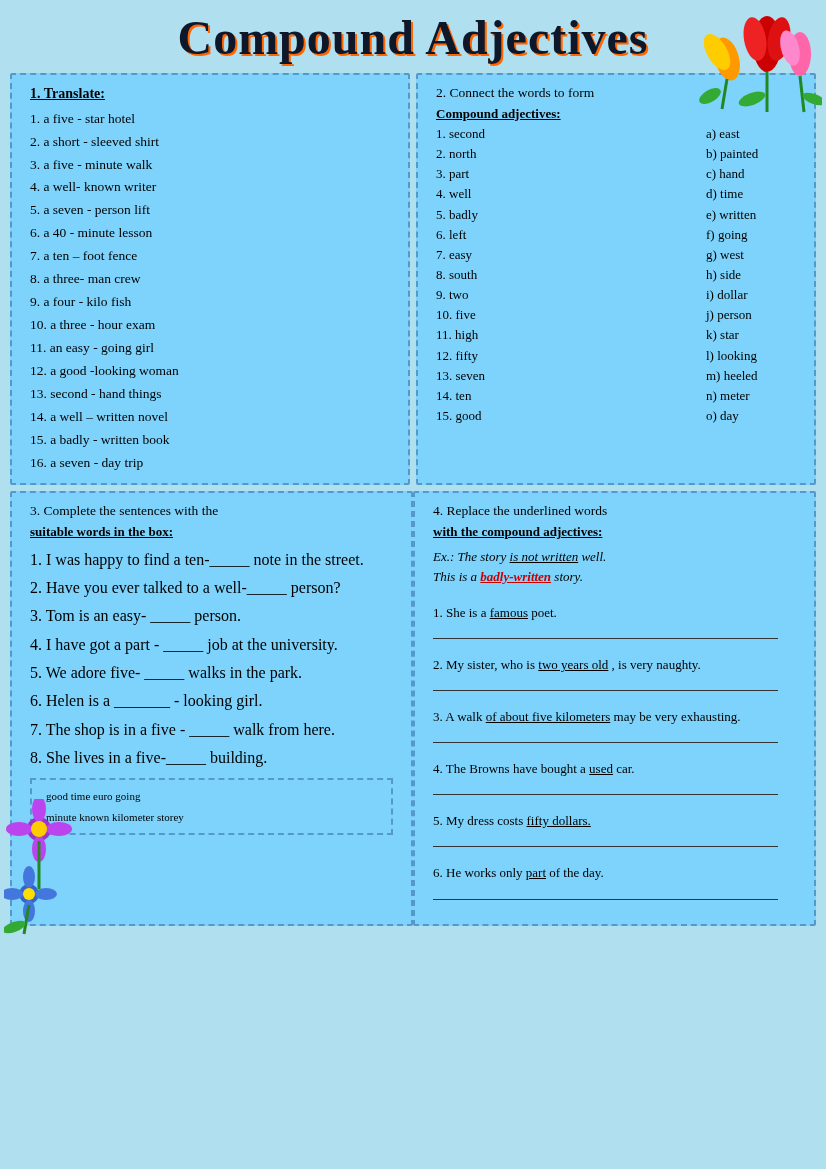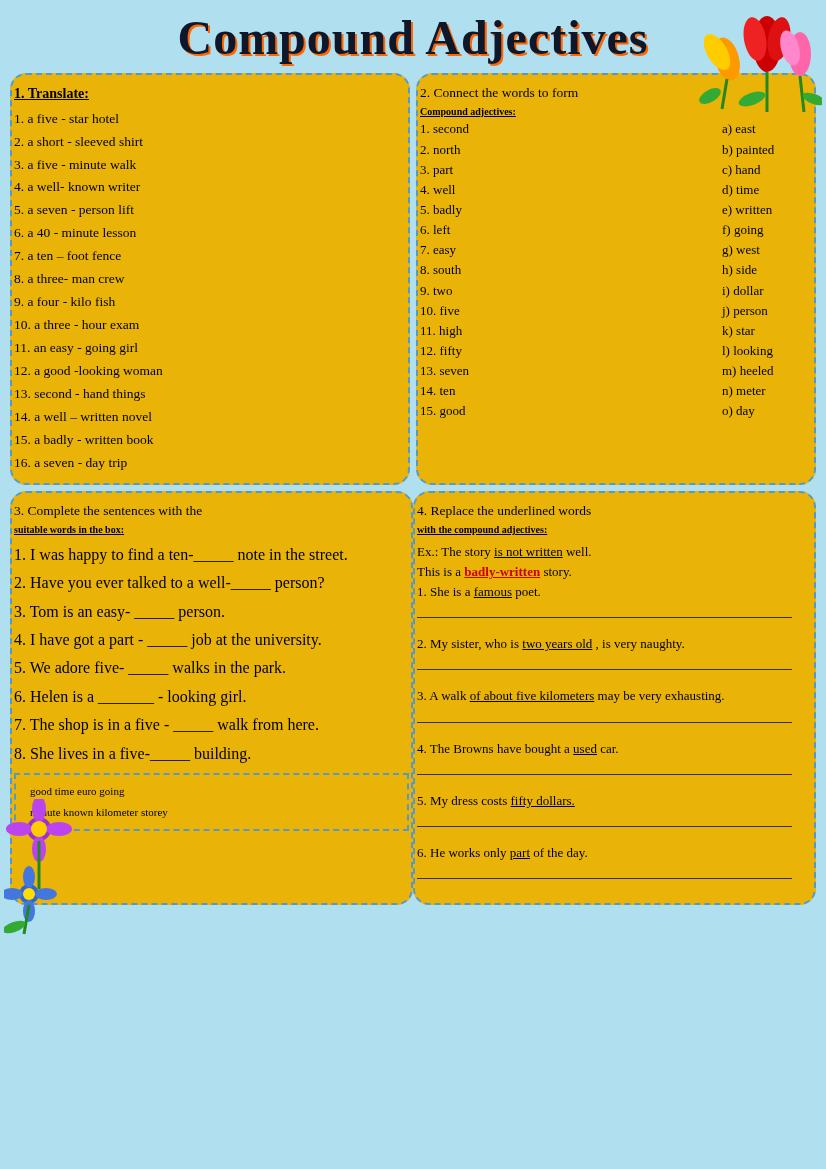--- a/index.html
+++ b/index.html
@@ -21,37 +21,37 @@
       font-family: 'Comic Sans MS', cursive;
       margin-bottom: 8px;
       letter-spacing: 1px;
     }
     .main-grid {
       display: grid;
       grid-template-columns: 1fr 1fr;
       gap: 6px;
     }
     .section-box {
-      background: #eab308;
+      background: #7dd3fc;
       border: 2px dashed #5599cc;
-      border-radius: 16px;
-      padding: 8px 2px;
+      border-radius: 2px;
+      padding: 8px 18px;
       font-size: 13.5px;
       line-height: 1.55;
     }
     .section-title {
       font-weight: bold;
       text-decoration: underline;
       margin-bottom: 4px;
       font-size: 14px;
     }
     .section-subtitle {
       font-weight: bold;
       text-decoration: underline;
-      font-size: 10px;
+      font-size: 13px;
     }
     .connect-row {
       display: flex;
       justify-content: space-between;
       font-size: 13px;
       line-height: 1.55;
     }
     .connect-left { min-width: 80px; }
     .connect-right { min-width: 90px; }
     .word-box {
@@ -63,21 +63,21 @@
       text-align: left;
     }
     .underlined { text-decoration: underline; }
     .bold-red { color: #cc0000; font-weight: bold; }
     .section-bottom {
       display: grid;
       grid-template-columns: 1fr 1fr;
       margin-top: 6px;
     }
     p { margin-bottom: 2px; }
-    .ex-text { margin-bottom: 0; }
+    .ex-text { margin-bottom: 16px; font-style: italic; }
     .replace-item { margin-bottom: 16px; }
     .replace-line {
       display: block;
       border-bottom: 1px solid #333;
       height: 14px;
       margin-top: 2px;
       width: 95%;
     }
   </style>
 </head>

